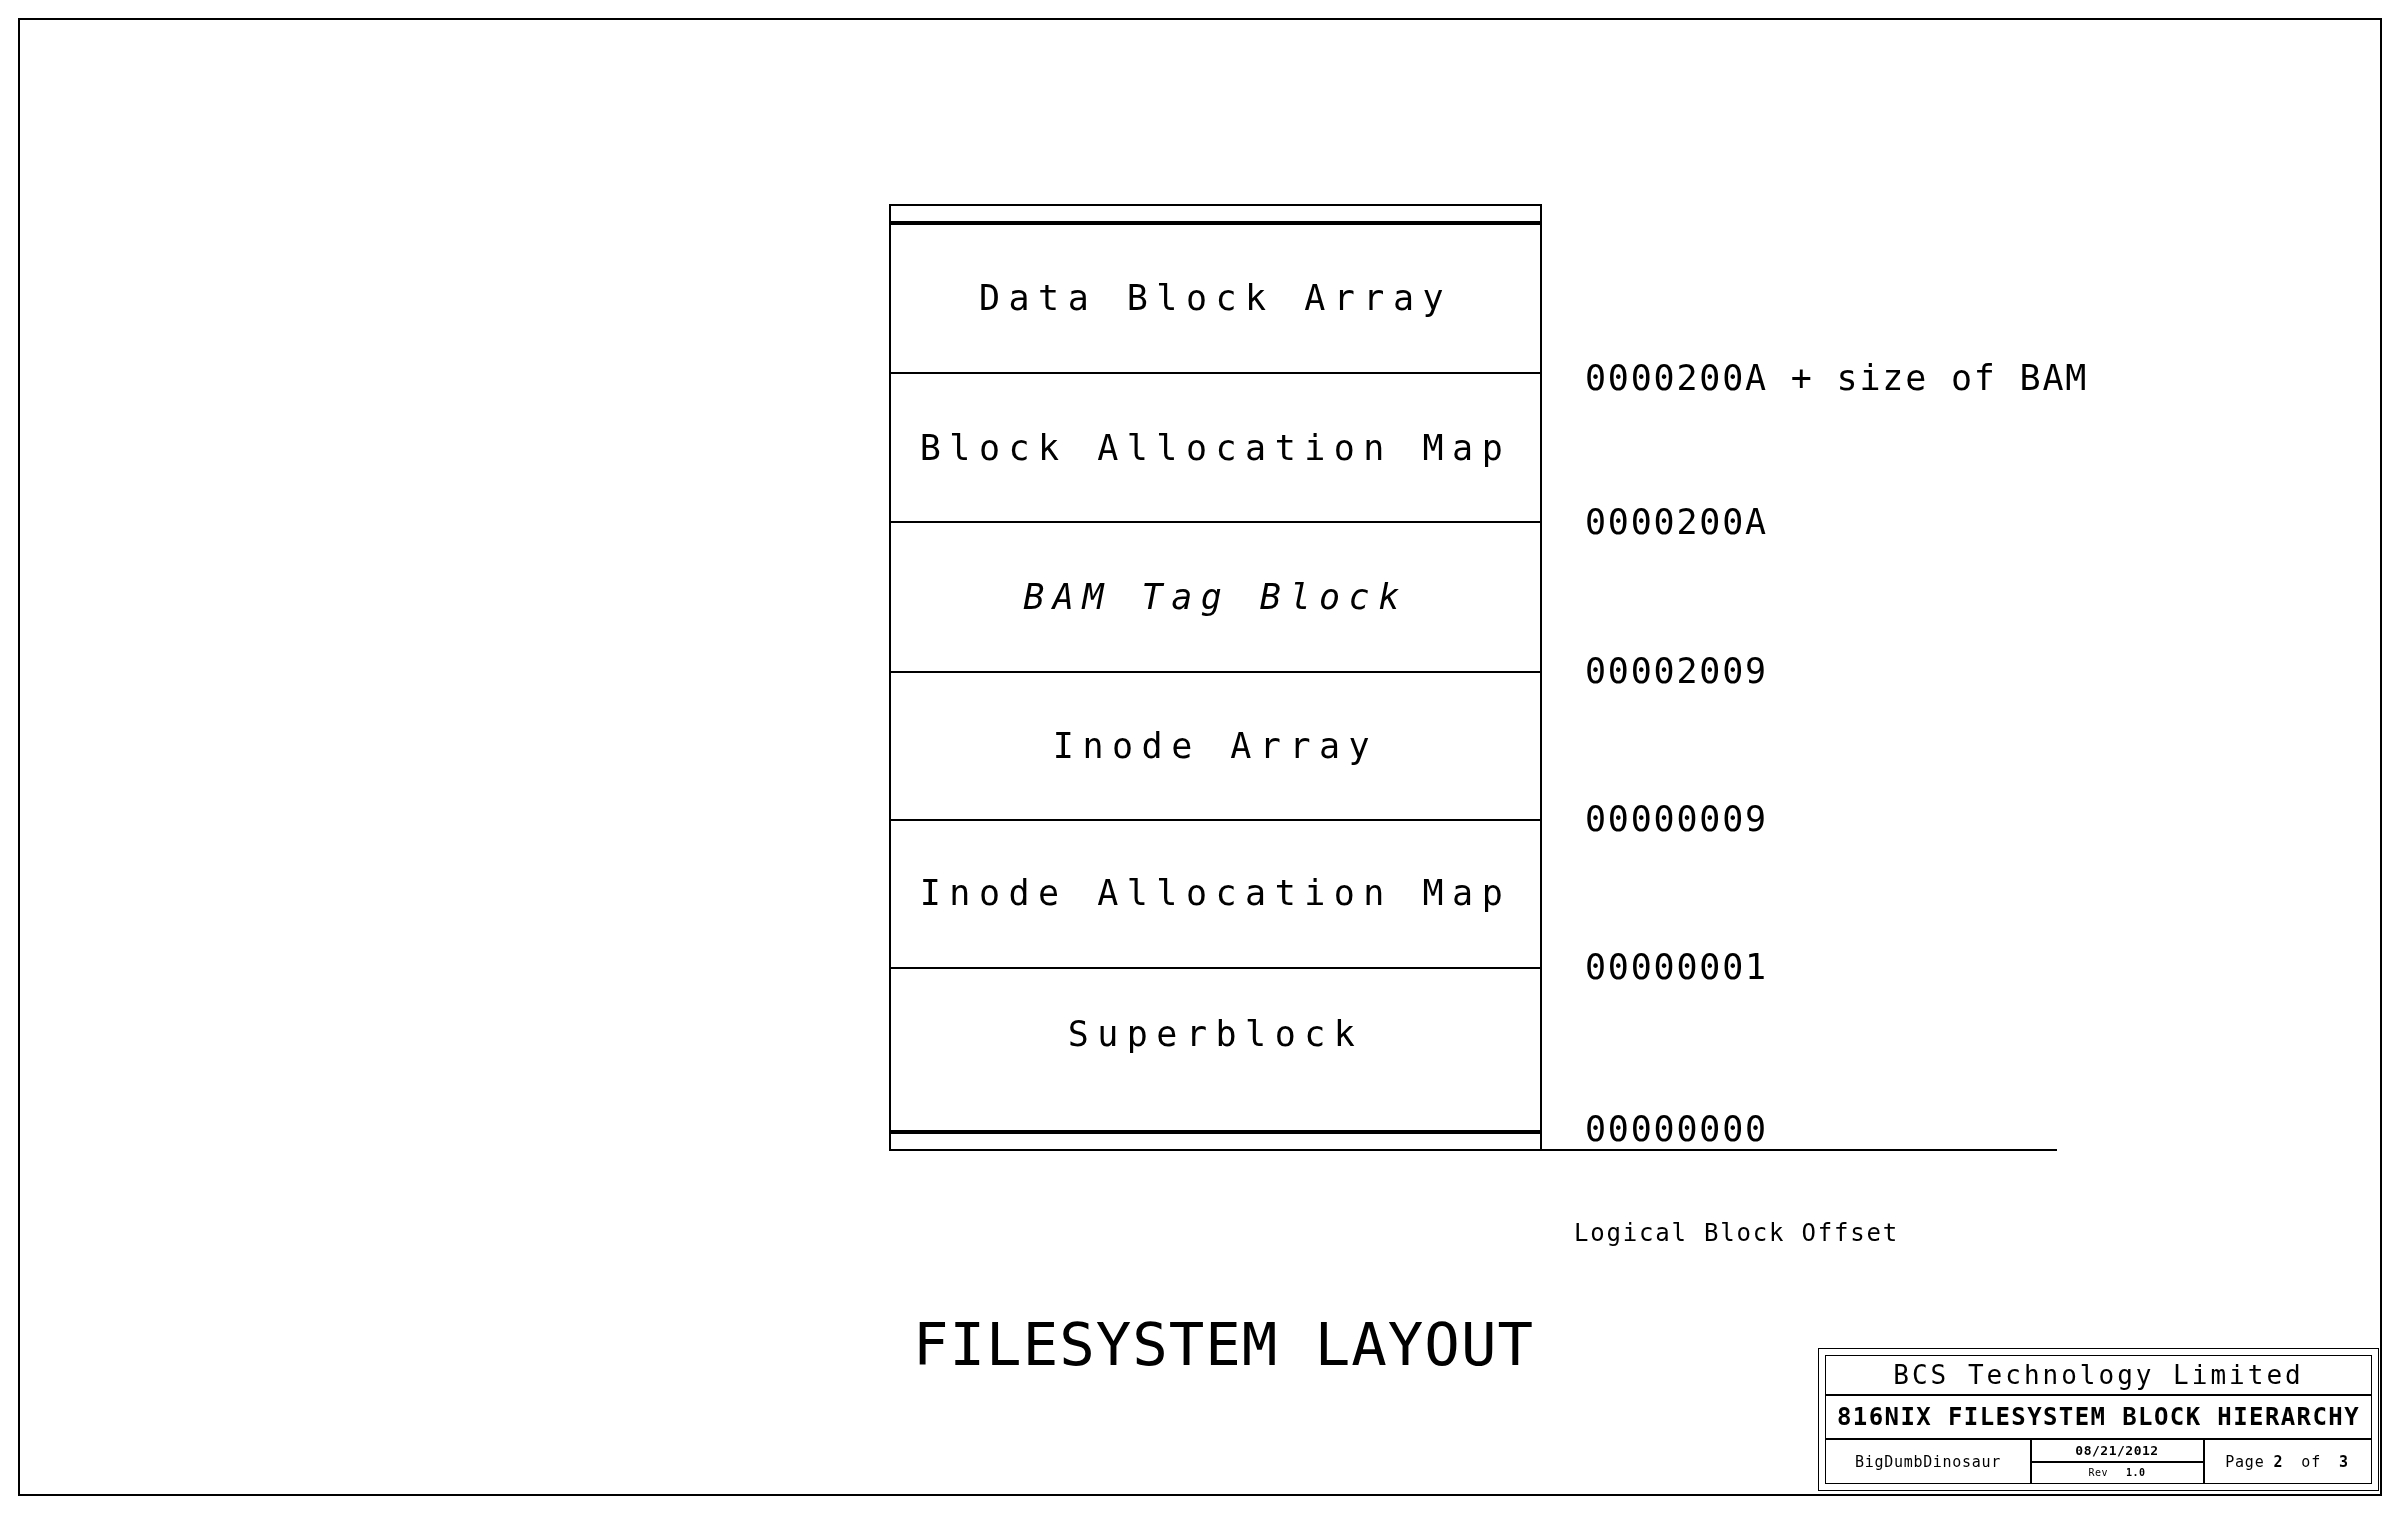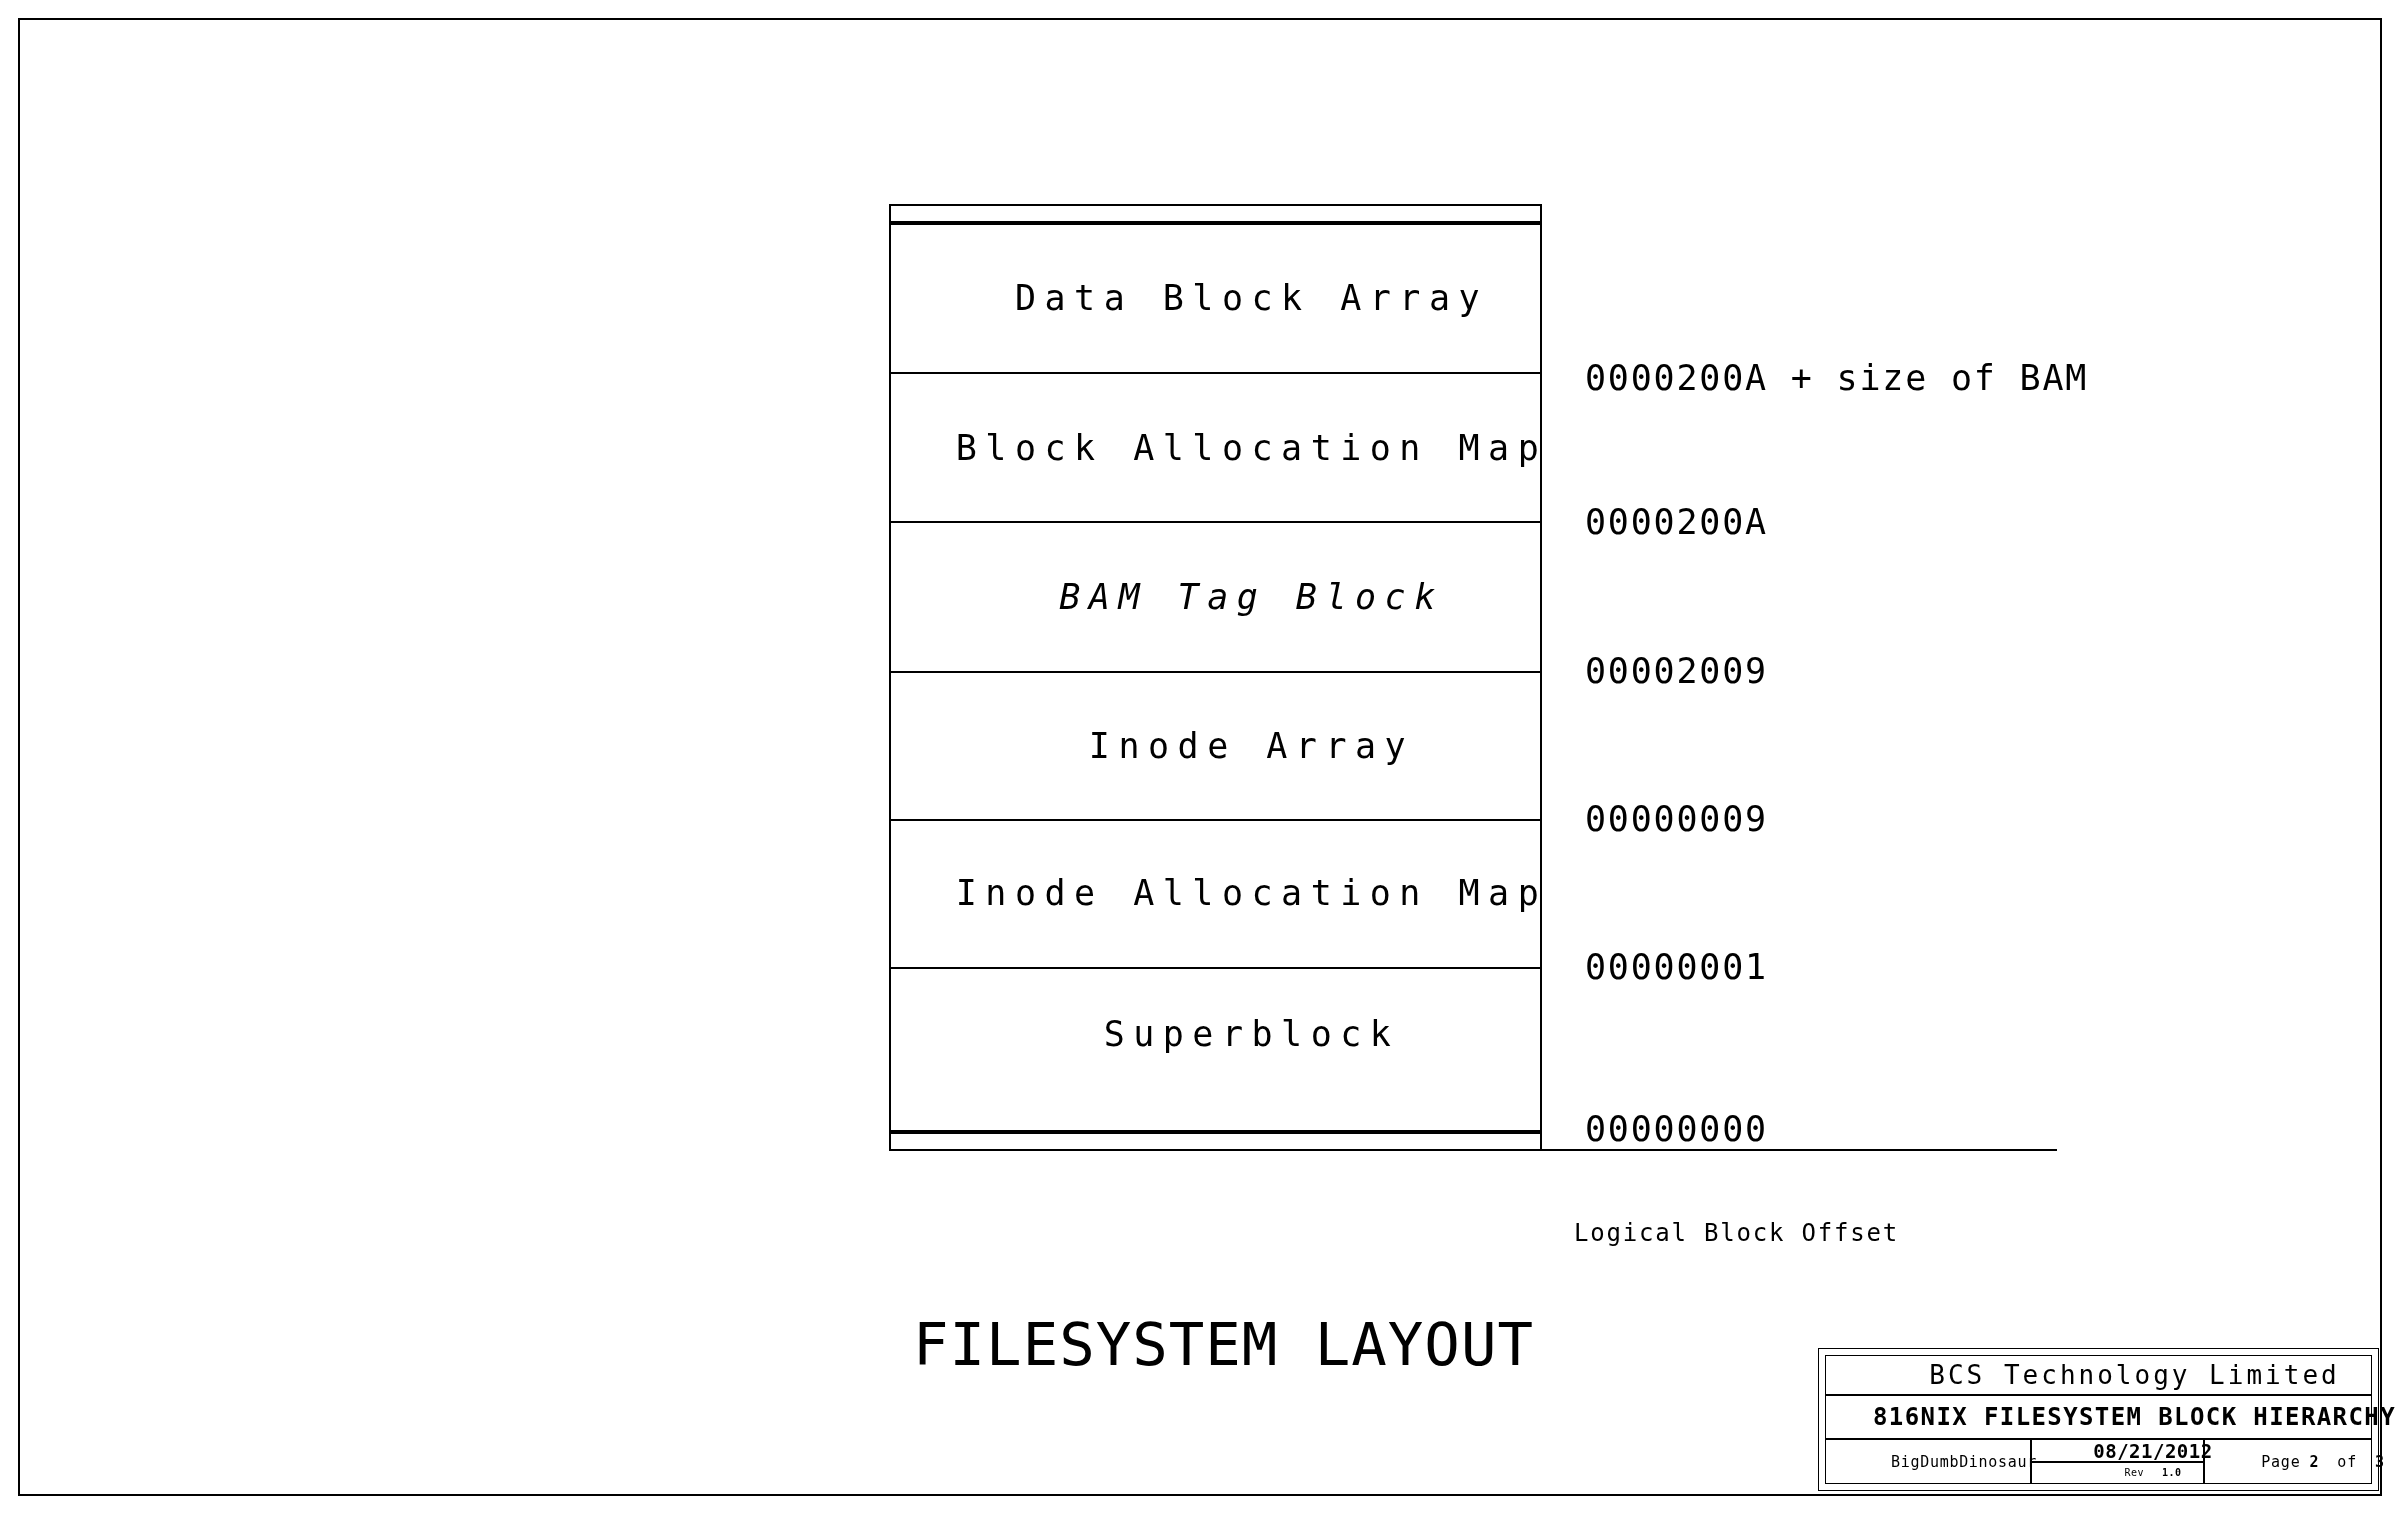--- a/index.html
+++ b/index.html
@@ -18,21 +18,20 @@
     font-family: "DejaVu Sans Mono", "Liberation Mono", monospace;
     color: #000000;
   }
   .abs { position: absolute; }
   .line { position: absolute; background: #000000; }
   .centered {
     display: flex;
     align-items: center;
     justify-content: center;
     white-space: pre;
-    margin-left: 36px;
   }
   .page-border {
     position: absolute;
     left: 18px; top: 18px;
     width: 2360px; height: 1474px;
     border: 2.5px solid #000000;
   }
   
   .block-label {
     position: absolute;
@@ -95,21 +94,21 @@
   .tb-drawing-name {
     left: 1826px; top: 1395px; width: 545px; height: 43px;
     font-size: 24px; font-weight: bold; letter-spacing: 1.4px;
   }
   .tb-author {
     left: 1826px; top: 1440px; width: 204px; height: 43px;
     font-size: 15px; letter-spacing: 0.7px;
   }
   .tb-date {
     left: 2031px; top: 1440px; width: 172px; height: 21px;
-    font-size: 19px; font-weight: bold; letter-spacing: 0.5px;
+    font-size: 13px; font-weight: bold; letter-spacing: 0.5px;
   }
   .tb-rev {
     left: 2031px; top: 1462px; width: 172px; height: 20.5px;
     font-size: 10px; letter-spacing: 0.5px;
   }
   .tb-page {
     left: 2204px; top: 1440px; width: 166px; height: 43px;
     font-size: 15px; letter-spacing: 0.8px;
   }
   .bold { font-weight: bold; }

